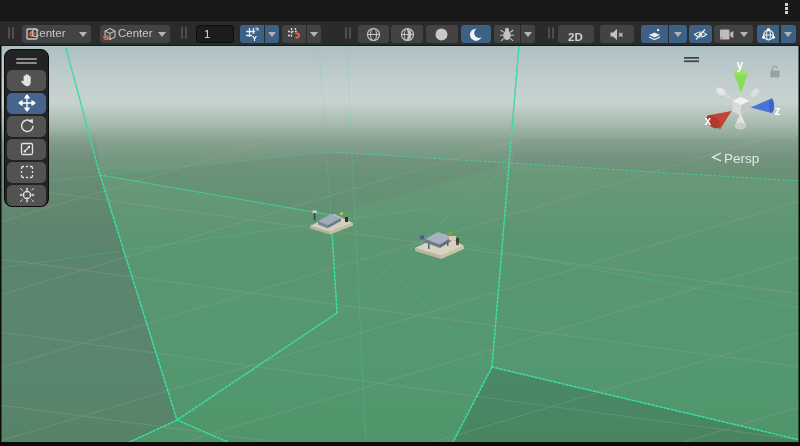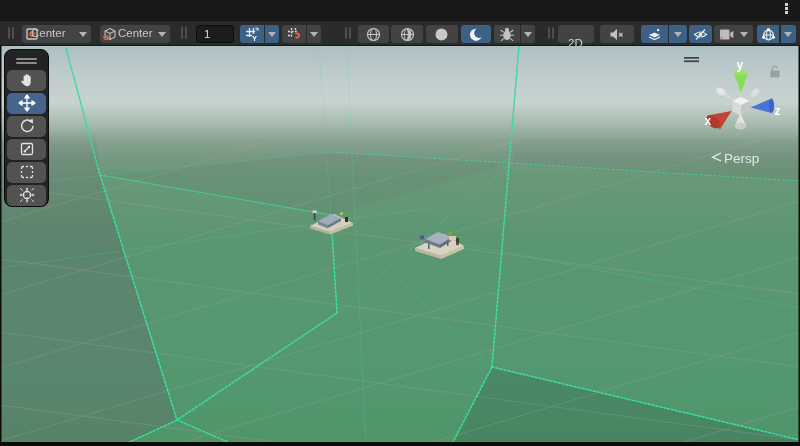--- a/index.html
+++ b/index.html
@@ -127,21 +127,21 @@
           <path d="M4.6,6.3 L1.7,4 M4.2,9.3 H1 M4.6,12.3 L2,14.8 M11.4,6.3 L14.3,4 M11.8,9.3 H15 M11.4,12.3 L14,14.8" stroke="#c2c2c2" stroke-width="1.1"></path>
         </svg>
     </div>
     <div class="tbtn" style="left:520.5px; width:14px; border-radius:0 3px 3px 0;">
         <div class="dd" style="left:3px; top:7px;"></div>
       </div>
     <div class="sep" style="left:548px"></div>
       <div class="sep" style="left:552px"></div>
 
     <div class="tbtn" style="left:558px; width:36px;">
-        <span style="position:absolute;left:10px;top:12px;font-weight:normal;color:#d2d2d2">2D</span>
+        <span style="position:absolute;left:10px;top:6px;font-weight:bold;color:#d2d2d2">2D</span>
       </div>
 
     <div class="tbtn" style="left:600px; width:34px;">
       <svg style="position:absolute;left:9px;top:2px" width="15" height="15" viewBox="0 0 15 15">
           <path d="M1.5,5.5 h2.5 L8,2 v11 L4,9.5 H1.5 Z" fill="#c2c2c2"></path>
           <path d="M10,6 l3.5,3.5 M13.5,6 L10,9.5" stroke="#c2c2c2" stroke-width="1.3"></path>
         </svg>
     </div>
 
     <div class="tbtn blue" style="left:641px; width:27px; border-radius:3px 0 0 3px;">

